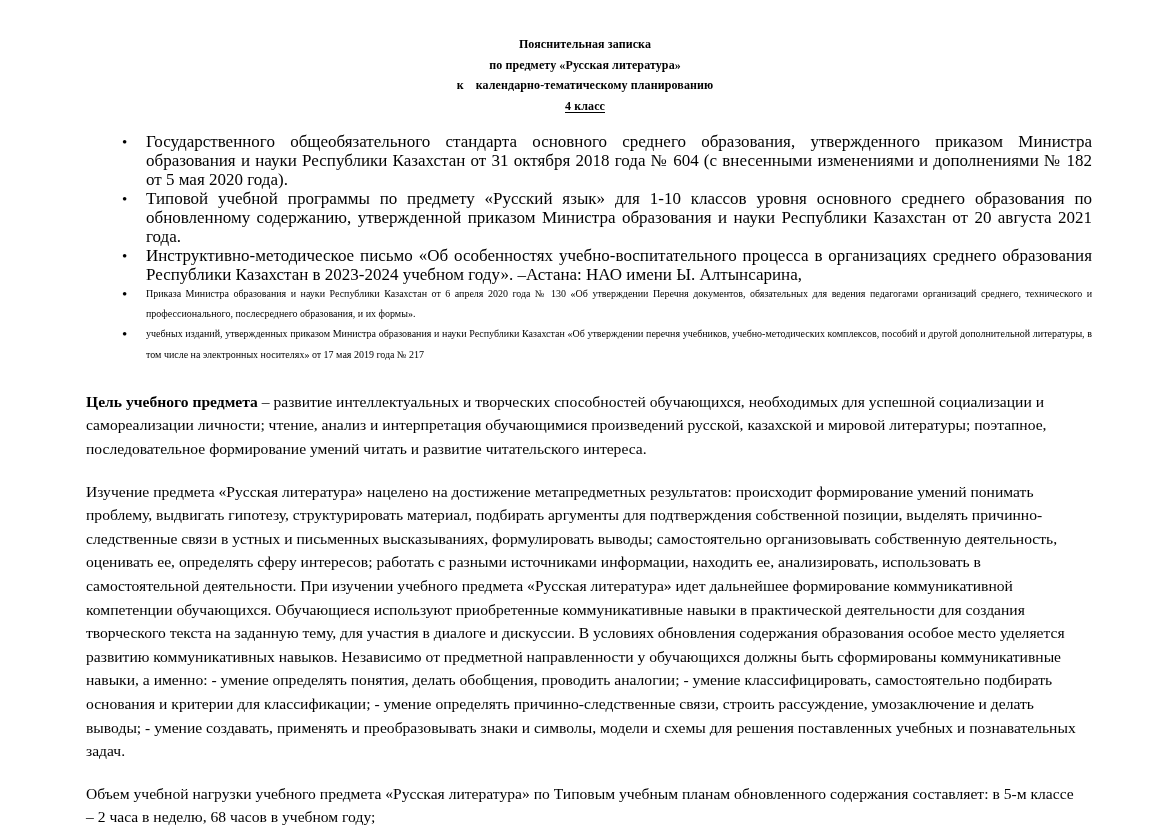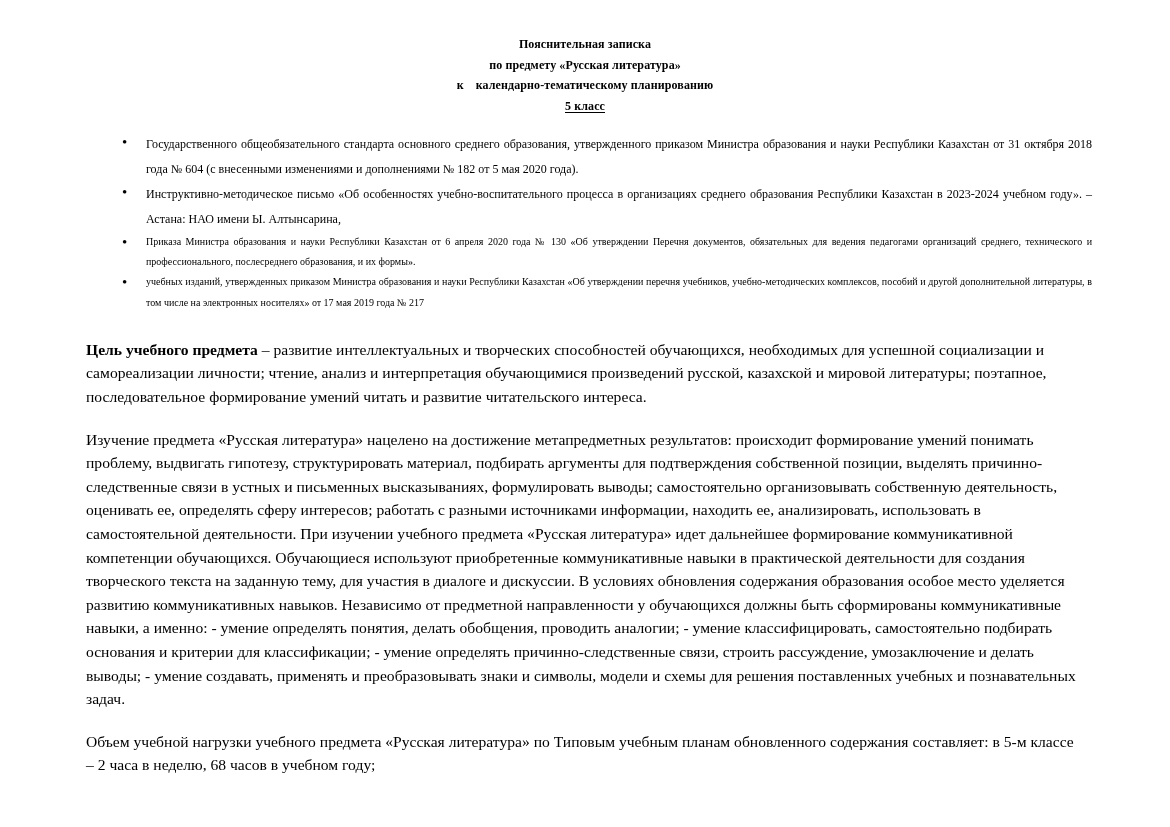--- a/index.html
+++ b/index.html
@@ -56,22 +56,22 @@
     margin: 16px 0 0 0;
     padding: 0;
   }
   .basis-list li {
     position: relative;
     padding-left: 46px;
     margin-left: 22px;
     margin-right: 0;
     text-align: justify;
     text-justify: inter-word;
-    font-size: 12px;
-    line-height: 25px;
+    font-size: 17px;
+    line-height: 19px;
   }
   .basis-list li::before {
     content: "\2022";
     position: absolute;
     left: 22px;
     top: -0.5px;
     font-size: 15px;
     line-height: 20.4px;
   }
   .basis-list li.small {
@@ -95,26 +95,27 @@
 </style>
 </head>
 <body>
 
 <div class="page">
 
   <div class="title-block">
     <span class="title-line">Пояснительная записка</span>
     <span class="title-line">по предмету «Русская литература»</span>
     <span class="title-line title-line-2"><span class="lead">к</span><span>календарно-тематическому планированию</span></span>
-    <span class="title-line"><span class="title-grade">5 класс</span></span>
+    <span class="title-line"><span class="title-grade">4 класс</span></span>
   </div>
 
 
   <ul class="basis-list">
     <li>Государственного общеобязательного стандарта основного среднего образования, утвержденного приказом Министра образования и науки Республики Казахстан от 31 октября 2018 года № 604 (с внесенными изменениями и дополнениями № 182 от 5 мая 2020 года).</li>
+    <li>Типовой учебной программы по предмету «Русский язык» для 1-10 классов уровня основного среднего образования по обновленному содержанию, утвержденной приказом Министра образования и науки Республики Казахстан от 20 августа 2021 года.</li>
     <li>Инструктивно-методическое письмо «Об особенностях учебно-воспитательного процесса в организациях среднего образования Республики Казахстан в 2023-2024 учебном году». –Астана: НАО имени Ы. Алтынсарина,</li>
     <li class="small">Приказа Министра образования и науки Республики Казахстан от 6 апреля 2020 года № 130 «Об утверждении Перечня документов, обязательных для ведения педагогами организаций среднего, технического и профессионального, послесреднего образования, и их формы».</li>
     <li class="small">учебных изданий, утвержденных приказом Министра образования и науки Республики Казахстан «Об утверждении перечня учебников, учебно-методических комплексов, пособий и другой дополнительной литературы, в том числе на электронных носителях» от 17 мая 2019 года № 217</li>
   </ul>
 
   <p class="body-par par-goal"><span class="strong">Цель учебного предмета</span><span> – развитие интеллектуальных и творческих способностей обучающихся, необходимых для успешной социализации и самореализации личности; чтение, анализ и интерпретация обучающимися произведений русской, казахской и мировой литературы; поэтапное, последовательное формирование умений читать и развитие читательского интереса.</span></p>
 
   <p class="body-par par-study">Изучение предмета «Русская литература» нацелено на достижение метапредметных результатов: происходит формирование умений понимать проблему, выдвигать гипотезу, структурировать материал, подбирать аргументы для подтверждения собственной позиции, выделять причинно- следственные связи в устных и письменных высказываниях, формулировать выводы; самостоятельно организовывать собственную деятельность, оценивать ее, определять сферу интересов; работать с разными источниками информации, находить ее, анализировать, использовать в самостоятельной деятельности. При изучении учебного предмета «Русская литература» идет дальнейшее формирование коммуникативной компетенции обучающихся. Обучающиеся используют приобретенные коммуникативные навыки в практической деятельности для создания творческого текста на заданную тему, для участия в диалоге и дискуссии. В условиях обновления содержания образования особое место уделяется развитию коммуникативных навыков. Независимо от предметной направленности у обучающихся должны быть сформированы коммуникативные навыки, а именно: - умение определять понятия, делать обобщения, проводить аналогии; - умение классифицировать, самостоятельно подбирать основания и критерии для классификации; - умение определять причинно-следственные связи, строить рассуждение, умозаключение и делать выводы; - умение создавать, применять и преобразовывать знаки и символы, модели и схемы для решения поставленных учебных и познавательных задач.</p>
 
   <p class="body-par par-load">Объем учебной нагрузки учебного предмета «Русская литература» по Типовым учебным планам обновленного содержания составляет: в 5-м классе – 2 часа в неделю, 68 часов в учебном году;</p>

